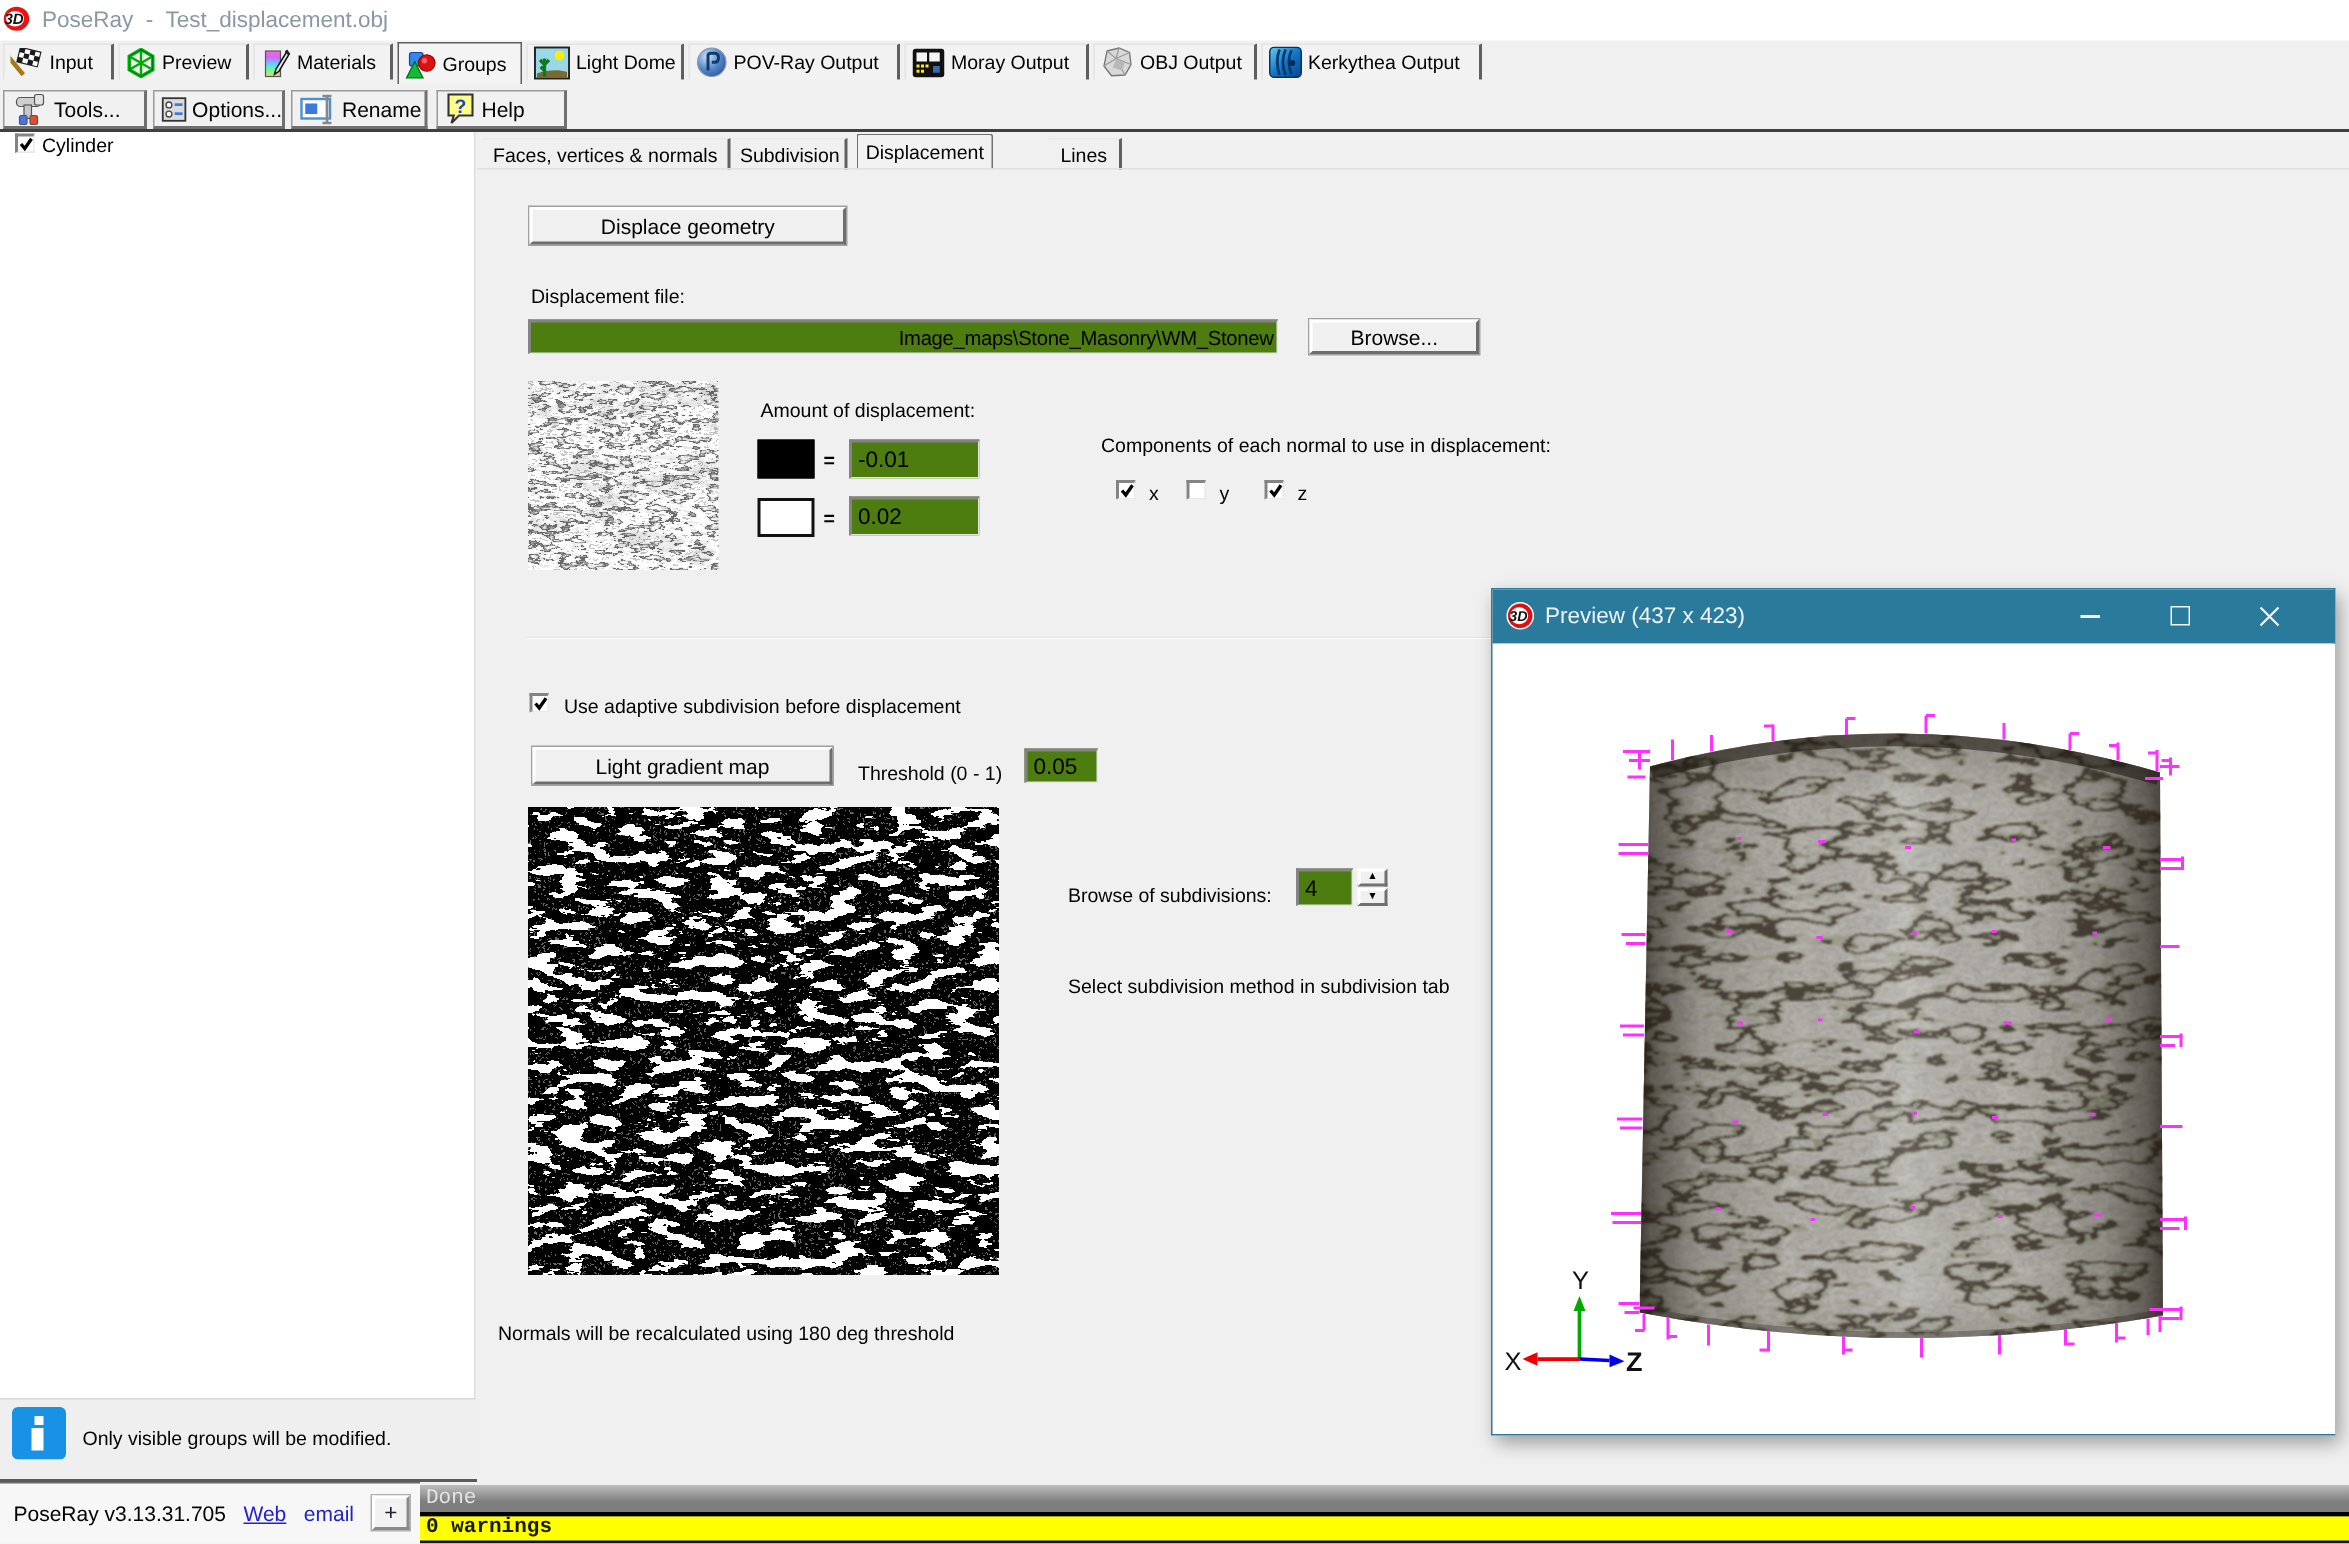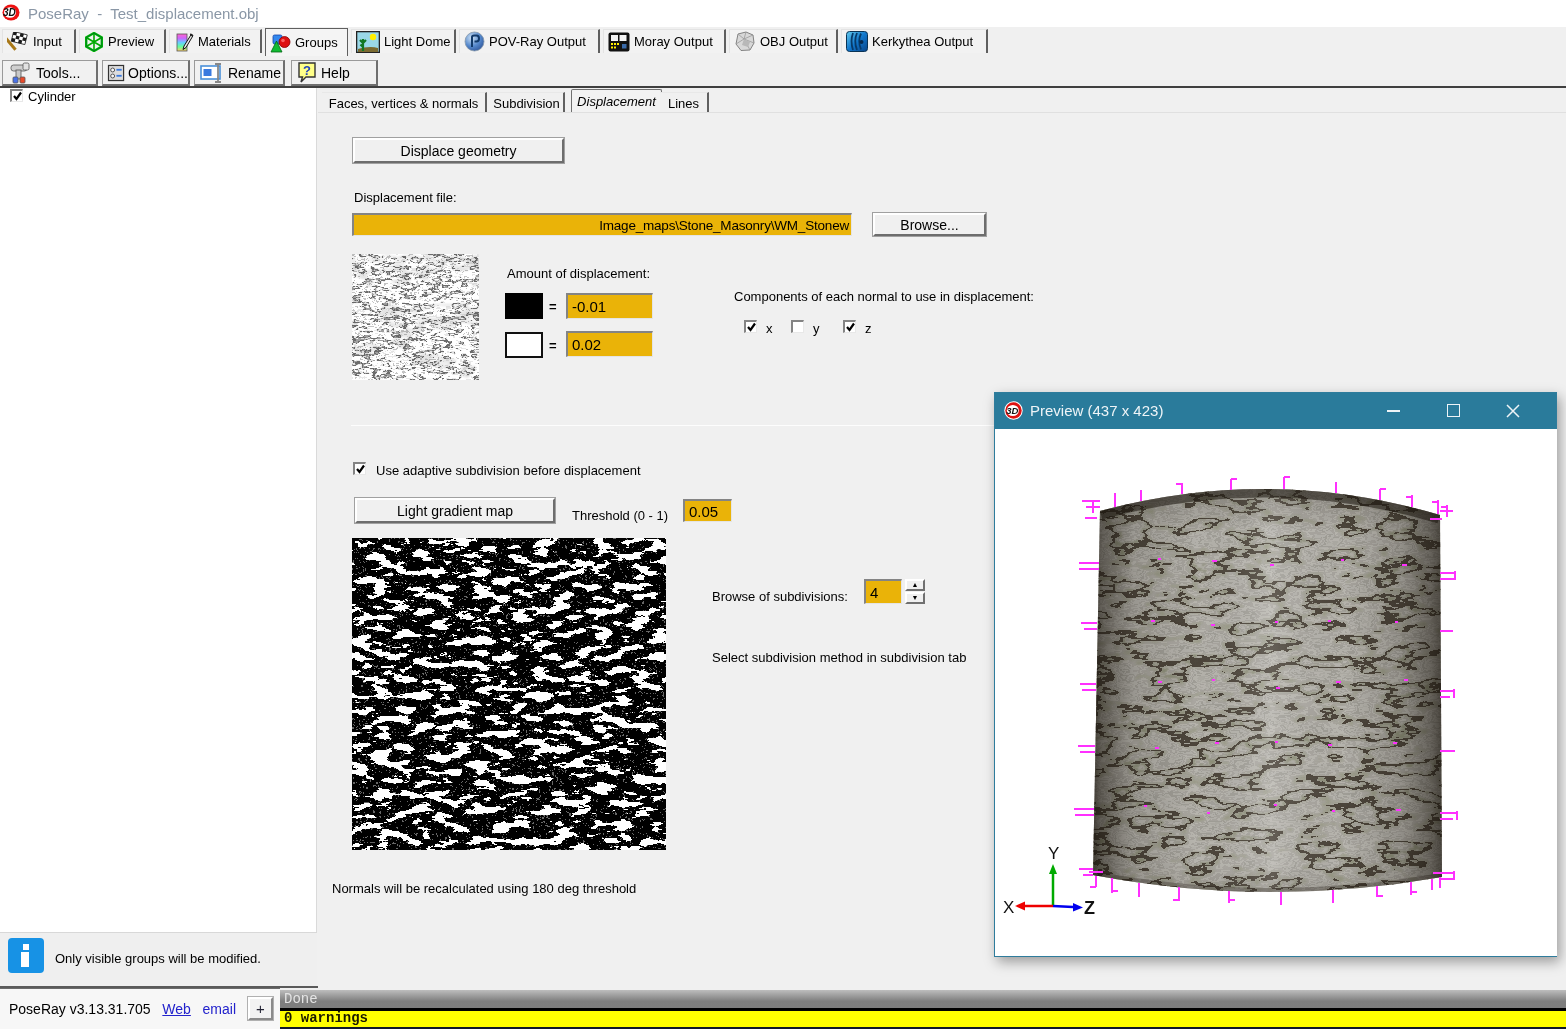--- a/index.html
+++ b/index.html
@@ -19,26 +19,26 @@
 #toolline { left:0; top:86px; width:1566px; height:2px; background:#3f3f3f; }
 
 #leftpanel { left:0; top:88px; width:317px; height:844px; background:#ffffff; border-right:1px solid #dadada; }
 #infobox { left:0; top:932px; width:317px; height:54px; background:#efefef; border-top:1px solid #d8d8d8; }
 #infoline { left:0; top:986px; width:318px; height:2px; background:#5a5a5a; }
 
 .cb { position:absolute; width:13px; height:13px; background:#fff; border-top:2px solid #848484; border-left:2px solid #848484; border-right:1px solid #e8e8e8; border-bottom:1px solid #e8e8e8; }
 .cb svg { position:absolute; left:0px; top:0px; }
 
 .stab { position:absolute; top:92px; height:21px; background:#f0f0f0; border-top:1px solid #e8e8e8; border-right:2px solid #606060; display:flex; align-items:center; justify-content:center; font-size:13px; }
-.stab.active { top:89px; height:24px; background:#f2f2f2; border:1px solid #707070; border-bottom:none; border-radius:2px 2px 0 0;font-style:italic; }
+.stab.active { top:89px; height:24px; background:#f2f2f2; border:1px solid #707070; border-bottom:none; border-radius:2px 2px 0 0; }
 #stabline { left:318px; top:112px; width:1248px; height:1px; background:#e0e0e0; }
 
 .btn { position:absolute; background:#f0f0f0; border-top:2px solid #ffffff; border-left:2px solid #ffffff; border-right:2px solid #6d6d6d; border-bottom:2px solid #6d6d6d; box-shadow:0 0 0 1px #a0a0a0; display:flex; align-items:center; justify-content:center; font-size:14px; }
 
-.inp { position:absolute; background:#eab308; border-top:2px solid #848484; border-left:2px solid #848484; border-right:1px solid #e4e4e4; border-bottom:1px solid #e4e4e4; font-size:15px; display:flex; align-items:center; padding-left:4px; }
+.inp { position:absolute; background:#4d7c0f; border-top:2px solid #848484; border-left:2px solid #848484; border-right:1px solid #e4e4e4; border-bottom:1px solid #e4e4e4; font-size:15px; display:flex; align-items:center; padding-left:4px; }
 .lbl { position:absolute; font-size:13px; white-space:nowrap;text-align:center; }
 
 #statusleft { left:0; top:988px; width:280px; height:41px; background:#f7f7f7; border-top:1px solid #6a6a6a; font-size:13px; }
 #donebar { left:280px; top:990px; width:1286px; height:28px; background:linear-gradient(#bdbdbd,#7e7e7e 40%,#7b7b7b); color:#e4e4e4; font-family:"Liberation Mono",monospace; font-size:14px; line-height:18px; padding-left:4px; }
 #blackstrip { left:280px; top:1008px; width:1286px; height:3px; background:#000000; }
 #yellowbar { left:280px; top:1011px; width:1286px; height:16px; background:#ffff00; color:#1a1a00; font-family:"Liberation Mono",monospace; font-size:14px; font-weight:bold; line-height:15px; padding-left:4px; }
 #darkstrip { left:280px; top:1027px; width:1286px; height:2px; background:#101828; }
 
 #preview { left:994px; top:392px; width:563px; height:565px; background:#ffffff; border:1px solid #2e7c9c; box-shadow:3px 5px 12px rgba(0,0,0,0.35); }
 #ptitle { left:0; top:0; width:561px; height:36px; background:#2a7b9b; color:#eef4f7; font-size:15px; }
@@ -184,21 +184,21 @@
   <rect x="0" y="0" width="36" height="35" rx="4" fill="#1792e5"></rect>
   <rect x="15" y="6" width="6" height="6" fill="#fff"></rect>
   <rect x="13" y="14" width="8" height="15" fill="#fff"></rect>
 </svg>
 <div class="lbl" style="left:55px;top:951px">Only visible groups will be modified.</div>
 <div class="abs" id="infoline"></div>
 
 <div class="stab" style="left:322px;width:165px">Faces, vertices &amp; normals</div>
 <div class="stab" style="left:490px;width:75px">Subdivision</div>
 <div class="stab active" style="left:571px;width:91px">Displacement</div>
-<div class="stab" style="left:660px;width:49px">Lines</div>
+<div class="stab" style="left:699px;width:49px">Lines</div>
 <div class="abs" id="stabline"></div>
 
 <div class="btn" style="left:353px;top:138px;width:211px;height:25px">Displace geometry</div>
 <div class="lbl" style="left:354px;top:190px">Displacement file:</div>
 <div class="inp" style="left:352px;top:213px;width:500px;height:23px;justify-content:flex-end;padding-right:2px;font-size:13.5px;letter-spacing:-0.2px">Image_maps\Stone_Masonry\WM_Stonew</div>
 <div class="btn" style="left:873px;top:213px;width:113px;height:23px">Browse...</div>
 
 <svg class="abs" style="left:352px;top:254px" width="127" height="126" viewBox="0 0 127 126">
   <rect width="127" height="126" fill="#fdfdfd"></rect>
   <filter id="thumbf" x="0" y="0" width="100%" height="100%">

